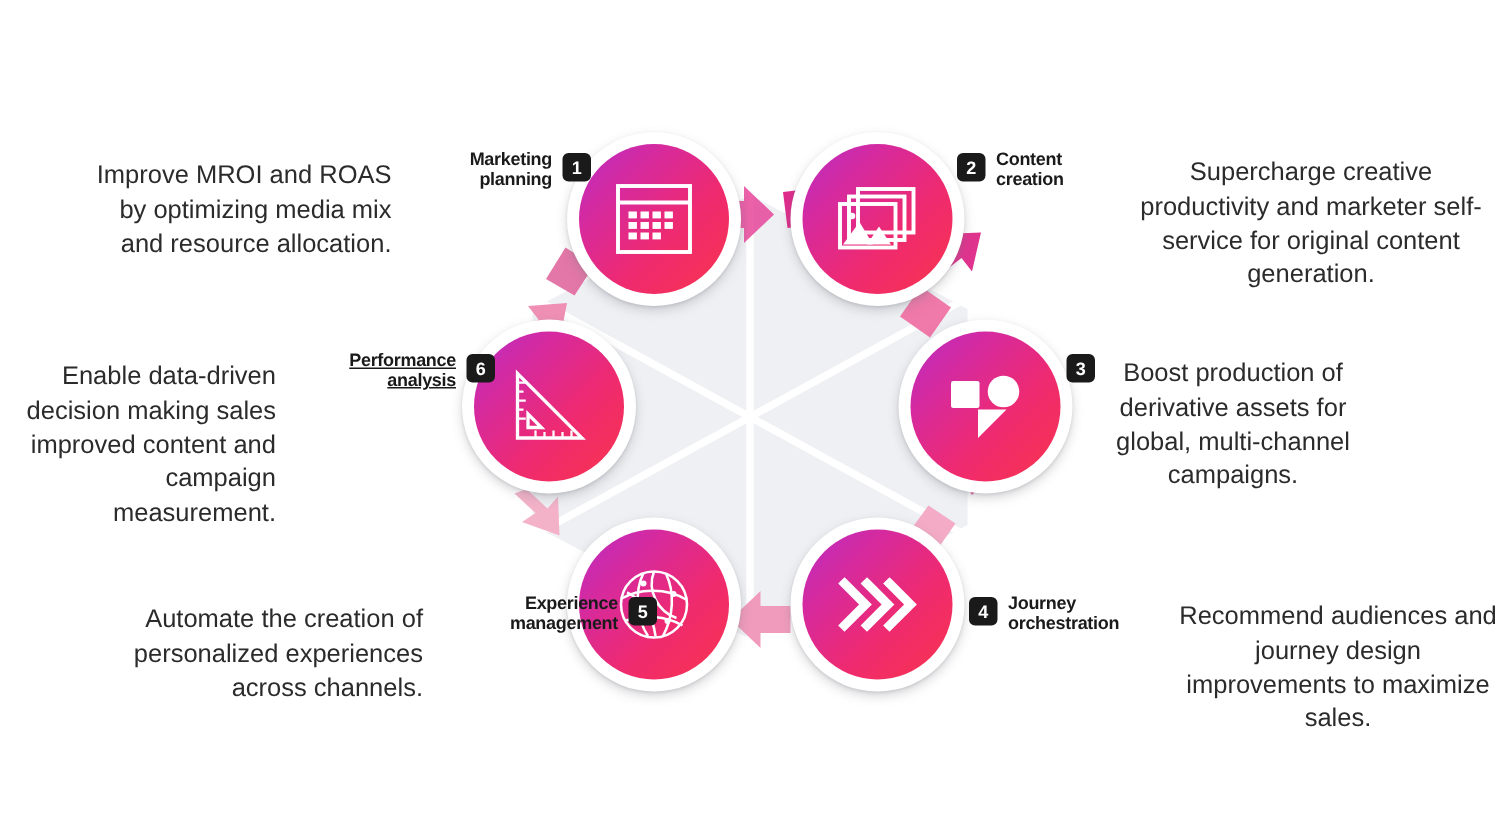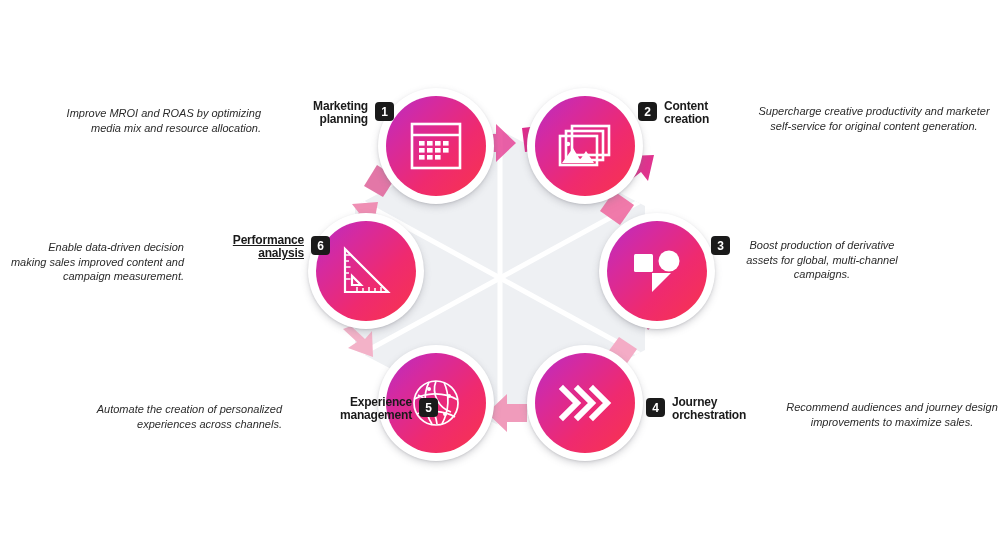--- a/index.html
+++ b/index.html
@@ -49,21 +49,21 @@
   }
   .badge {
     flex: 0 0 auto;
     width: 19px; height: 19px; border-radius: 4px;
     background: #1a1a1a; color: #ffffff;
     font-size: 12px; font-weight: bold;
     display: flex; align-items: center; justify-content: center;
     margin-top: 2px;
   }
   .desc {
-    font-size: 11px; font-style: italic; color: #2b2b2b;
+    font-size: 17px; color: #2b2b2b;
     line-height: 1.34;
   }
 
   
   .lab-right { display: flex; align-items: flex-start; gap: 12px; }
   .lab-right .title-row { flex-direction: row; }
   .lab-right .desc { text-align: center; }
 
   
   .lab-left { display: flex; align-items: flex-start; gap: 12px; justify-content: flex-end; }

